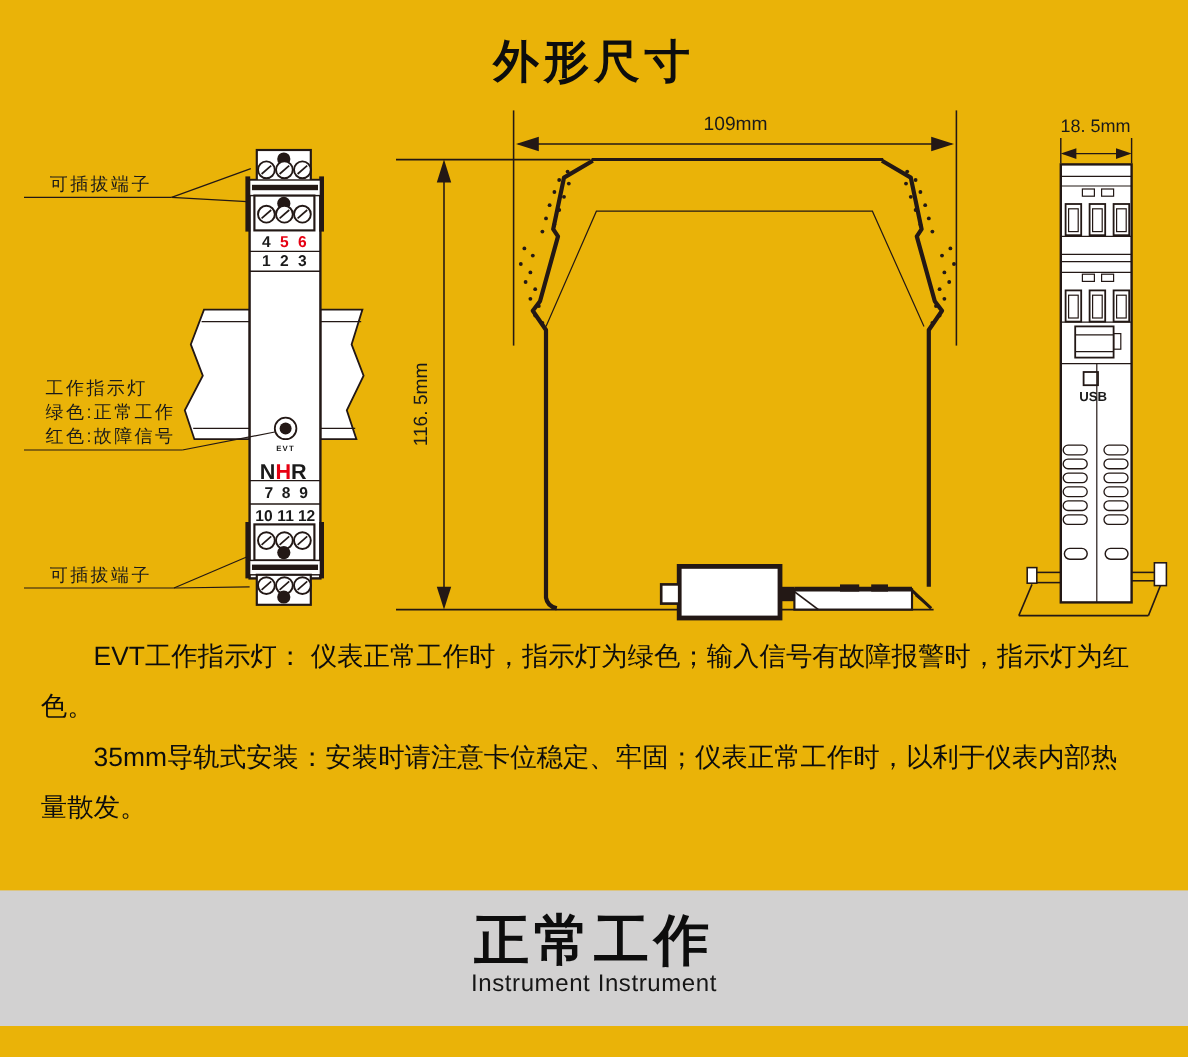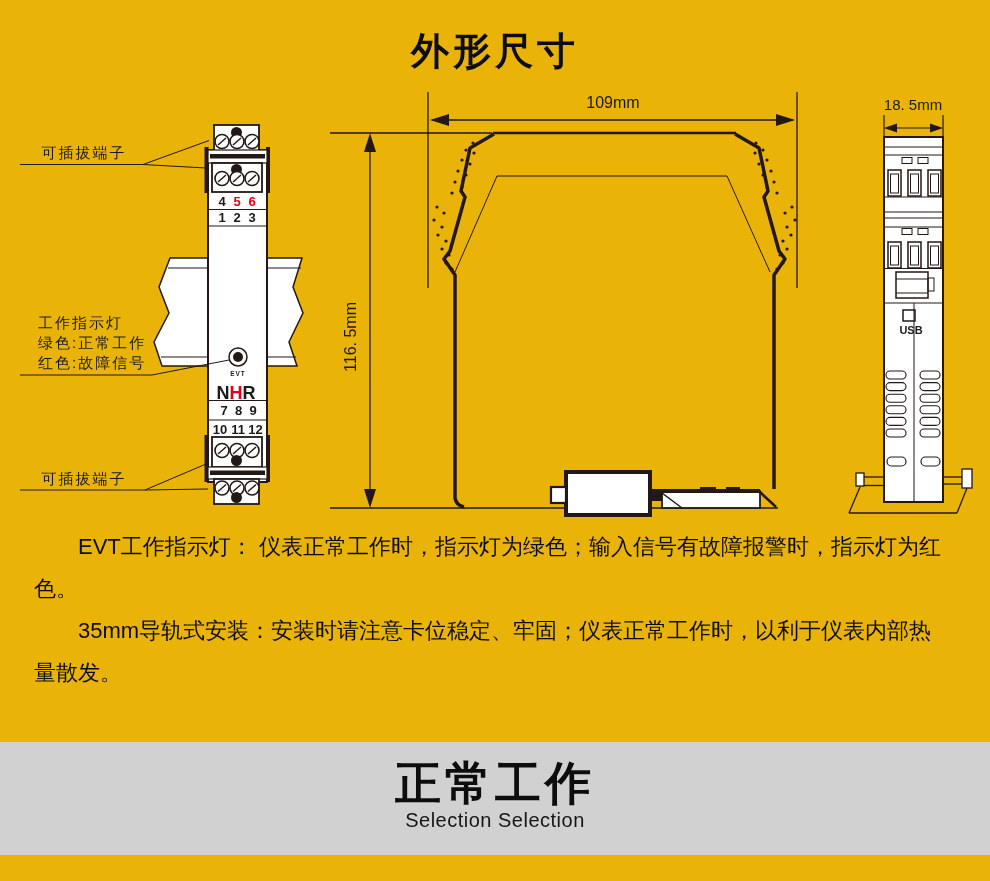--- a/index.html
+++ b/index.html
@@ -311,16 +311,16 @@
     </g>
   </svg>
 
   <div class="notes">
     <p>EVT工作指示灯： 仪表正常工作时，指示灯为绿色；输入信号有故障报警时，指示灯为红色。</p>
     <p>35mm导轨式安装：安装时请注意卡位稳定、牢固；仪表正常工作时，以利于仪表内部热量散发。</p>
   </div>
 
   <div class="banner">
     <h2 class="banner-title">正常工作</h2>
-    <p class="banner-subtitle">Selection Selection</p>
+    <p class="banner-subtitle">Instrument Instrument</p>
   </div>
 
 </div>
 
 </body></html>

